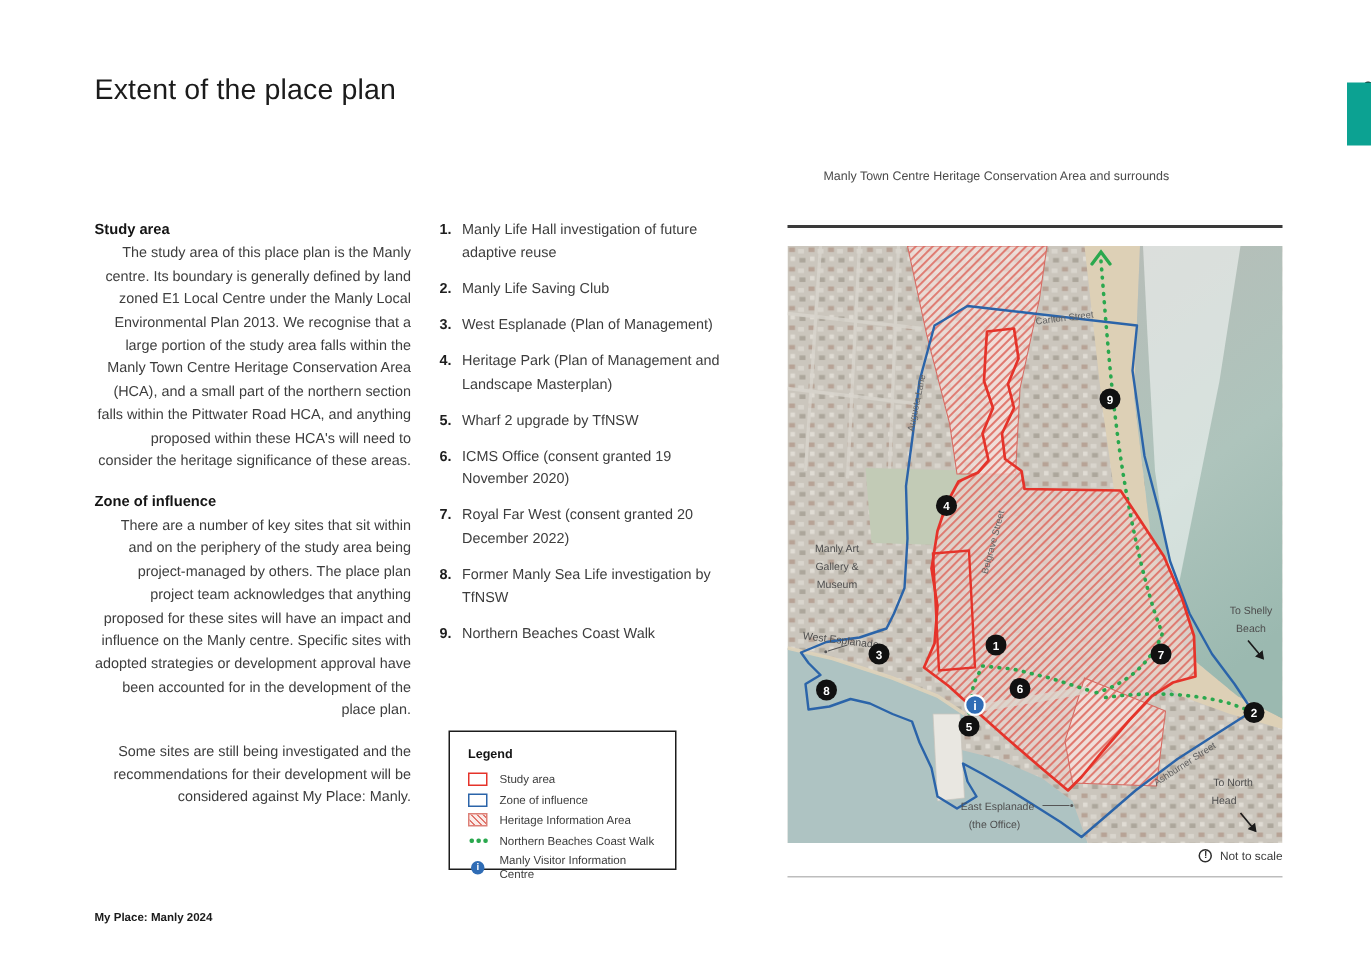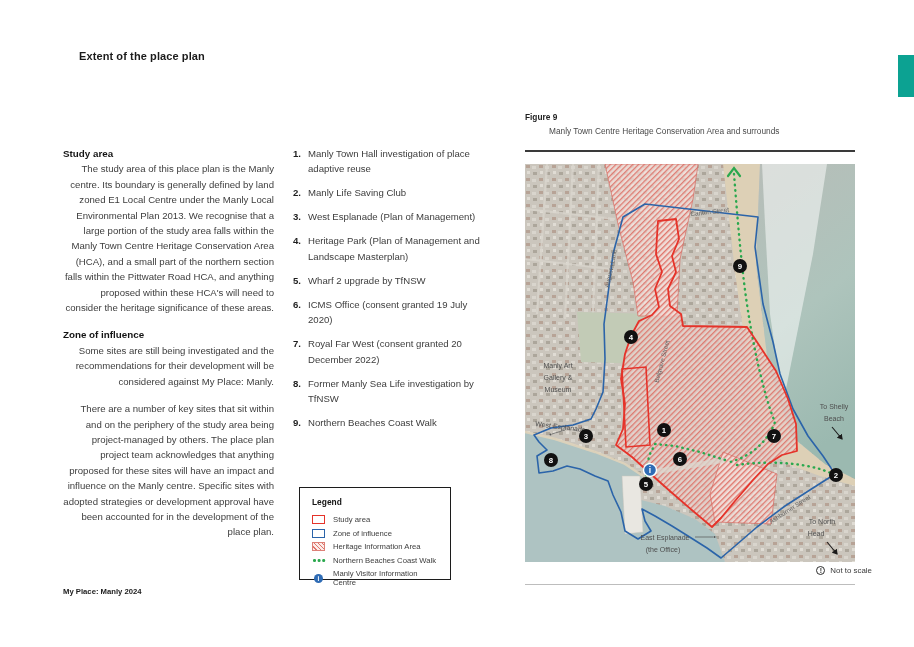--- a/index.html
+++ b/index.html
@@ -1,19 +1,19 @@
 <!DOCTYPE html>
 <html><head>
 <meta charset="utf-8">
 <style>
   html,body{margin:0;padding:0;}
   body{width:914px;height:647px;position:relative;background:#ffffff;overflow:hidden;
        font-family:"Liberation Sans", sans-serif;color:#3d3d3d;}
   .abs{position:absolute;}
-  .page-title{left:63px;top:50px;font-size:11px;font-weight:bold;color:#1b1b1b;letter-spacing:.1px;margin-left:16px;}
+  .page-title{left:63px;top:50px;font-size:19px;font-weight:normal;color:#1b1b1b;letter-spacing:.1px;}
   .page-num{left:909px;top:53px;font-size:11px;font-weight:bold;color:#1b1b1b;}
   .side-tab{left:898px;top:55px;width:16px;height:42px;background:#0ca292;}
   .col-left{left:63px;top:146px;width:211px;font-size:9.6px;line-height:15.4px;}
   .col-left h3{font-size:9.8px;font-weight:bold;color:#141414;margin:0;line-height:15.4px;}
   .col-left p{margin:0 0 12px 0;text-align:right;}
   .col-left .h2nd{margin-top:5px;}
   .col-mid{left:293px;top:146px;width:200px;}
   .site{display:flex;margin-bottom:8.6px;font-size:9.6px;line-height:15.4px;}
   .site .n{font-weight:bold;color:#1e1e1e;width:15px;flex:none;}
   .site .t{flex:1;}
@@ -29,68 +29,68 @@
   .dot3{width:2.6px;height:2.6px;border-radius:50%;background:#2aa84e;box-shadow:4.6px 0 0 #2aa84e,9.2px 0 0 #2aa84e;margin-left:1px;}
   .sw-info{border:none;}
   .ibadge{width:9px;height:9px;border-radius:50%;background:#2f6cb5;color:#fff;font-size:6.5px;font-weight:bold;
           display:flex;align-items:center;justify-content:center;font-style:normal;}
   .figcap{left:525px;top:112px;width:330px;}
   .figlabel{font-size:8.3px;font-weight:bold;color:#1e1e1e;margin-bottom:4px;}
   .figtext{font-size:8.3px;color:#4a4a4a;padding-left:24px;}
   .figrule{left:525px;top:150px;width:330px;height:2px;background:#3a3a3a;}
   .figrule2{left:525px;top:584px;width:330px;height:1px;background:#bdbdbd;}
   .mapwrap{left:525px;top:164px;width:330px;height:398px;}
-  .note{left:542px;top:566px;width:330px;display:flex;justify-content:flex-end;align-items:center;
+  .note{left:525px;top:566px;width:330px;display:flex;justify-content:flex-end;align-items:center;
         font-size:7.9px;color:#3b3b3b;text-align:center;}
   .alert{width:9px;height:9px;border-radius:50%;border:1px solid #2e2e2e;color:#2e2e2e;font-size:6.8px;font-weight:bold;
          display:flex;align-items:center;justify-content:center;margin-right:5px;box-sizing:border-box;font-style:normal;}
-  .footer{left:63px;top:587px;font-size:7.7px;font-weight:bold;color:#1b1b1b;}
+  .footer{left:63px;top:607px;font-size:7.7px;font-weight:bold;color:#1b1b1b;}
   svg text{font-family:"Liberation Sans", sans-serif;}
   .mlabel{font-size:7px;fill:#4e4e4e;}
   .slabel{font-size:6.3px;fill:#636363;}
 </style>
 </head>
 <body>
 
 <div class="abs page-title">Extent of the place plan</div>
 <div class="abs page-num">25</div>
 <div class="abs side-tab"></div>
 
 <div class="abs col-left">
   <h3>Study area</h3>
   <p>The study area of this place plan is the Manly centre. Its boundary is generally defined by land zoned E1 Local Centre under the Manly Local Environmental Plan 2013. We recognise that a large portion of the study area falls within the Manly Town Centre Heritage Conservation Area (HCA), and a small part of the northern section falls within the Pittwater Road HCA, and anything proposed within these HCA's will need to consider the heritage significance of these areas.</p>
   <h3 class="h2nd">Zone of influence</h3>
+  <p>There are a number of key sites that sit within and on the periphery of the study area being project-managed by others. The place plan project team acknowledges that anything proposed for these sites will have an impact and influence on the Manly centre. Specific sites with adopted strategies or development approval have been accounted for in the development of the place plan.</p>
   <p>Some sites are still being investigated and the recommendations for their development will be considered against My Place: Manly.</p>
-  <p>There are a number of key sites that sit within and on the periphery of the study area being project-managed by others. The place plan project team acknowledges that anything proposed for these sites will have an impact and influence on the Manly centre. Specific sites with adopted strategies or development approval have been accounted for in the development of the place plan.</p>
 </div>
 
 <div class="abs col-mid">
   <div class="site">
       <span class="n">1.</span>
-      <span class="t">Manly Town Hall investigation of place adaptive reuse</span>
+      <span class="t">Manly Life Hall investigation of future adaptive reuse</span>
     </div>
   <div class="site">
       <span class="n">2.</span>
       <span class="t">Manly Life Saving Club</span>
     </div>
   <div class="site">
       <span class="n">3.</span>
       <span class="t">West Esplanade (Plan of Management)</span>
     </div>
   <div class="site">
       <span class="n">4.</span>
       <span class="t">Heritage Park (Plan of Management and Landscape Masterplan)</span>
     </div>
   <div class="site">
       <span class="n">5.</span>
       <span class="t">Wharf 2 upgrade by TfNSW</span>
     </div>
   <div class="site">
       <span class="n">6.</span>
-      <span class="t">ICMS Office (consent granted 19 July 2020)</span>
+      <span class="t">ICMS Office (consent granted 19 November 2020)</span>
     </div>
   <div class="site">
       <span class="n">7.</span>
       <span class="t">Royal Far West (consent granted 20 December 2022)</span>
     </div>
   <div class="site">
       <span class="n">8.</span>
       <span class="t">Former Manly Sea Life investigation by TfNSW</span>
     </div>
   <div class="site">
@@ -121,21 +121,20 @@
   </div>
   <div class="lrow">
     <span class="sw sw-info">
         <i class="ibadge">i</i>
       </span>
     <span>Manly Visitor Information Centre</span>
   </div>
 </div>
 
 <div class="abs figcap">
-  <div class="figlabel">Figure 9</div>
   <div class="figtext">Manly Town Centre Heritage Conservation Area and surrounds</div>
 </div>
 <div class="abs figrule"></div>
 
 <div class="abs mapwrap">
 <svg width="330" height="398" viewBox="0 0 330 398">
   <defs>
     <pattern id="urban" width="13" height="13" patternUnits="userSpaceOnUse">
       <rect width="13" height="13" fill="#cbc6bd"></rect>
       <rect x="1" y="1" width="4" height="3" fill="#b7a396"></rect>

